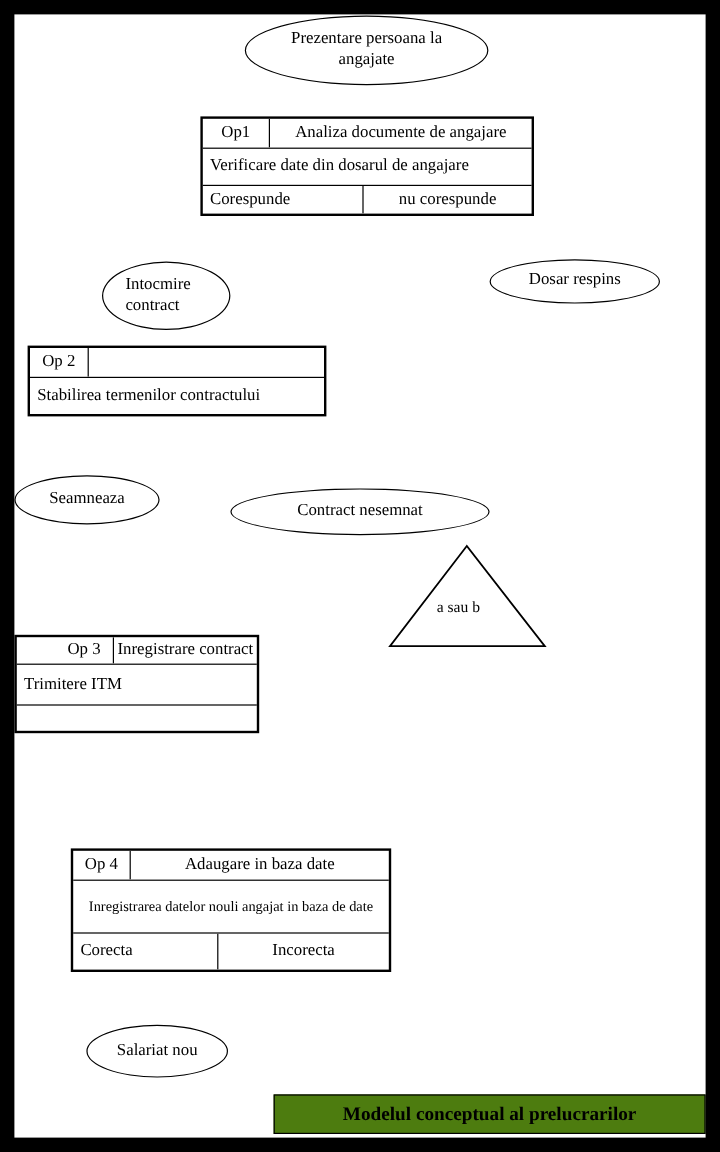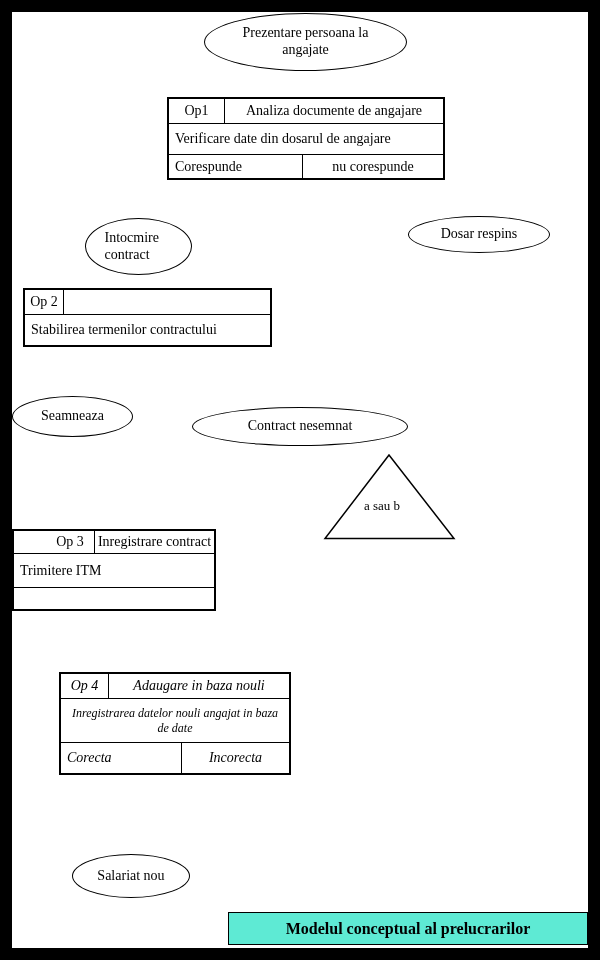--- a/index.html
+++ b/index.html
@@ -45,47 +45,47 @@
   .op .body    { flex:1 1 auto; padding-left:6px; }
   .op .out-l   { padding-left:6px; flex:0 0 auto; }
   .op .out-r   { justify-content:center; border-left:1.5px solid #000; flex:1 1 auto; }
 
   #op1 { left:167px; top:97px;  width:278px; }
   #op1 .r1 { height:24px; } #op1 .op-id { width:56px; }
   #op1 .r2 { height:31px; }
   #op1 .r3 { height:24px; } #op1 .out-l { width:133px; }
 
   #op2 { left:23px; top:288px; width:249px; }
-  #op2 .r1 { height:24px; } #op2 .op-id { width:39px; }
+  #op2 .r1 { height:24px; } #op2 .op-id { width:49px; }
   #op2 .r2 { height:31px; }
   #op2 .r3 { height:24px; } #op2 .out-l { width:108px; }
 
   #op3 { left:12px; top:529px; width:204px; }
   #op3 .r1 { height:22px; } #op3 .op-id { width:49px;margin-left:32px; }
   #op3 .r2 { height:34px; }
   #op3 .r3 { height:22px; } #op3 .out-l { width:100%; }
 
-  #op4 { left:59px; top:672px; width:232px;font-style:italic; }
+  #op4 { left:59px; top:707px; width:267px; }
   #op4 .r1 { height:24px; } #op4 .op-id { width:48px; }
   #op4 .r2 { height:44px; }
   #op4 .r3 { height:31px; } #op4 .out-l { width:120px; }
   #op4 .body { justify-content:center; text-align:center; padding:0 4px;
                font-size:12px; line-height:1.2; }
 
   
   .triangle { position:absolute; left:320px; top:452px; width:140px; height:90px; }
   .tri-label {
     position:absolute; left:352px; top:499px; width:60px;
     text-align:center; font-size:13px; line-height:1;
   }
 
   
   .title-box {
     position:absolute; left:228px; top:912px; width:360px; height:33px;
-    background:#5eead4; border:1.5px solid #000; box-sizing:border-box;
+    background:#4d7c0f; border:1.5px solid #000; box-sizing:border-box;
     display:flex; align-items:center; justify-content:center;
     font-weight:bold; font-size:16px;
   }
 </style>
 </head>
 <body>
 
 <div class="canvas">
 
   <div class="ev" id="ev-prezentare">
@@ -146,21 +146,21 @@
     </div>
     <div class="row r3">
       <div class="cell out-l"></div>
     </div>
   </div>
 
 
   <div class="op" id="op4">
     <div class="row r1">
       <div class="cell op-id">Op 4</div>
-      <div class="cell op-title">Adaugare in baza nouli</div>
+      <div class="cell op-title">Adaugare in baza date</div>
     </div>
     <div class="row r2">
       <div class="cell body">Inregistrarea datelor nouli angajat in baza de date</div>
     </div>
     <div class="row r3">
       <div class="cell out-l">Corecta</div>
       <div class="cell out-r">Incorecta</div>
     </div>
   </div>
 

